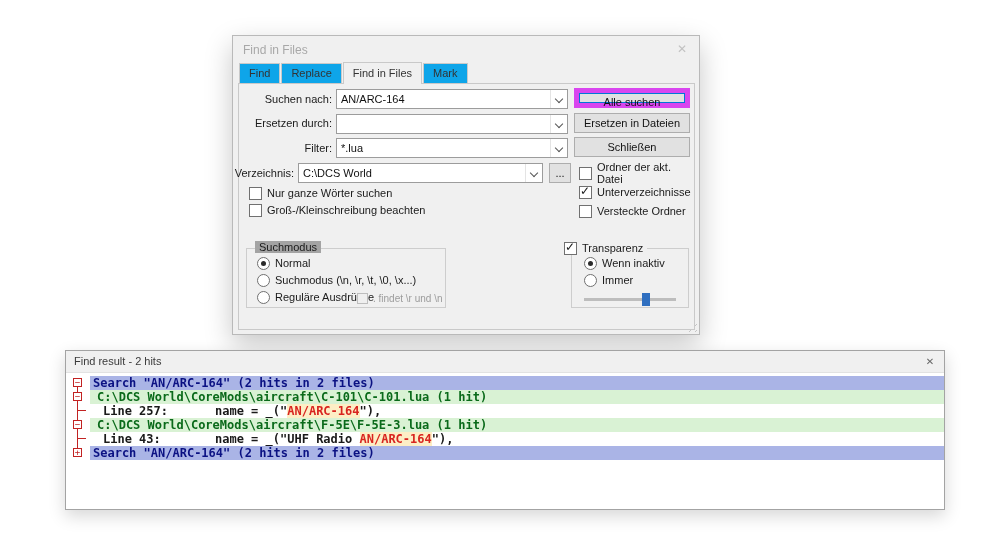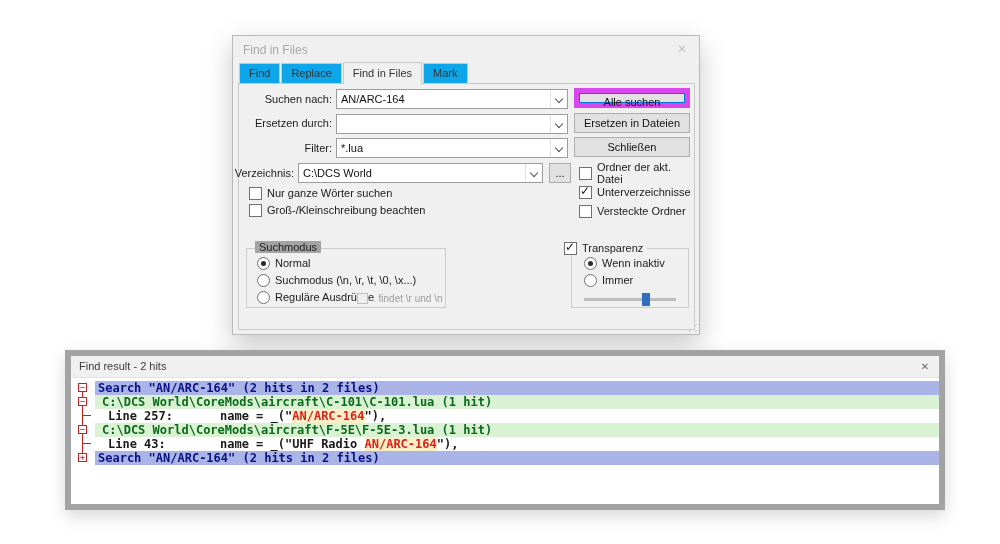--- a/index.html
+++ b/index.html
@@ -47,21 +47,21 @@
                 font-size:11px; color:#1a1a1a; }
   .slider { position:absolute; }
   .slider .track { position:absolute; left:0; right:0; top:5px; height:3px; background:#bdbdbd; }
   .slider .thumb { position:absolute; top:0; width:8px; height:13px; background:#2f6fc0; cursor:pointer; }
   .grip { position:absolute; right:2px; bottom:2px; width:12px; height:12px;
           background:repeating-linear-gradient(135deg, transparent 0 3px, #c4c4c4 3px 4px);
           clip-path:polygon(100% 0, 100% 100%, 0 100%); }
 
   
   .results { position:absolute; left:65px; top:350px; width:880px; height:160px;
-             background:#ffffff; border:6px solid #a3a3a3; box-shadow:0 6px 16px rgba(0,0,0,.16); }
+             background:#ffffff; border:1px solid #a3a3a3; box-shadow:0 6px 16px rgba(0,0,0,.16); }
   .res-titlebar { position:absolute; left:0; top:0; right:0; height:22px; background:#f0f0f0;
                   border-bottom:1px solid #e2e2e2; }
   .res-title { position:absolute; left:8px; top:4px; font-size:11px; color:#3a3a3a; }
   .res-close { position:absolute; right:6px; top:3px; width:16px; height:16px; text-align:center;
                line-height:16px; color:#666; font-size:10px; cursor:pointer; }
   .res-body { position:absolute; left:0; top:22px; right:0; bottom:0; background:#fff; overflow:hidden; }
   .rlines { position:relative; padding-top:3px; font-family:"DejaVu Sans Mono", monospace;
             font-size:12px; line-height:14px; font-weight:700; }
   .vline { position:absolute; left:11px; top:10px; width:1px; height:70px; background:#c22222; }
   .tick  { position:absolute; left:12px; width:8px; height:1px; background:#c22222; }

